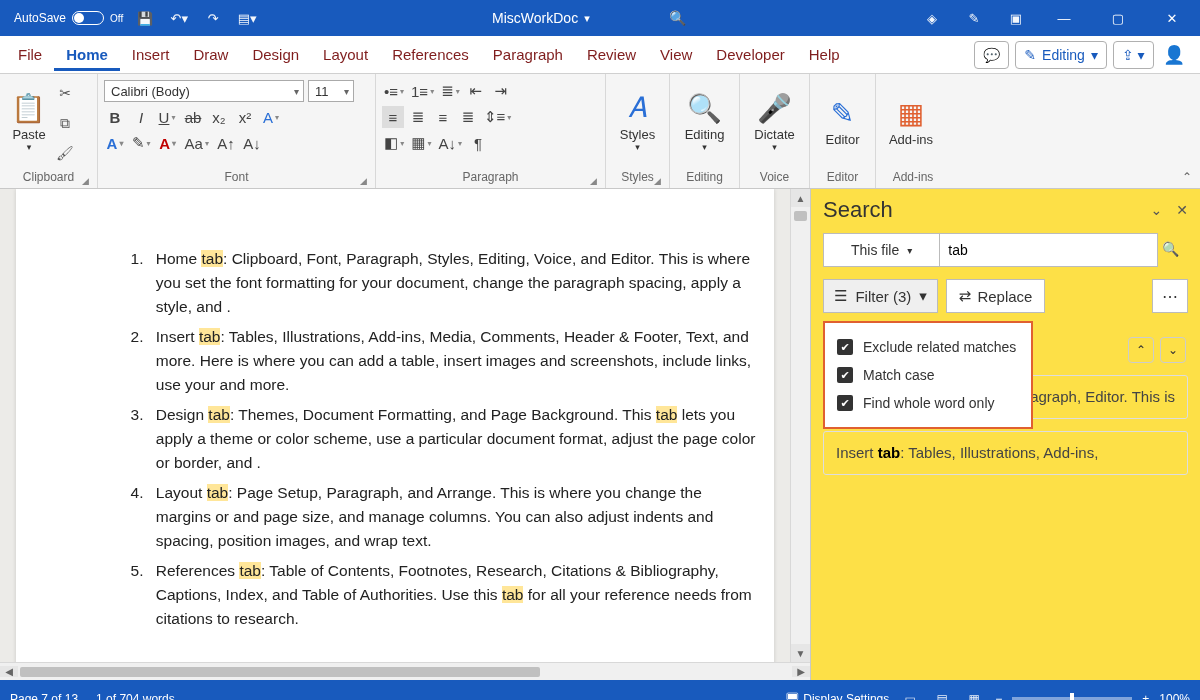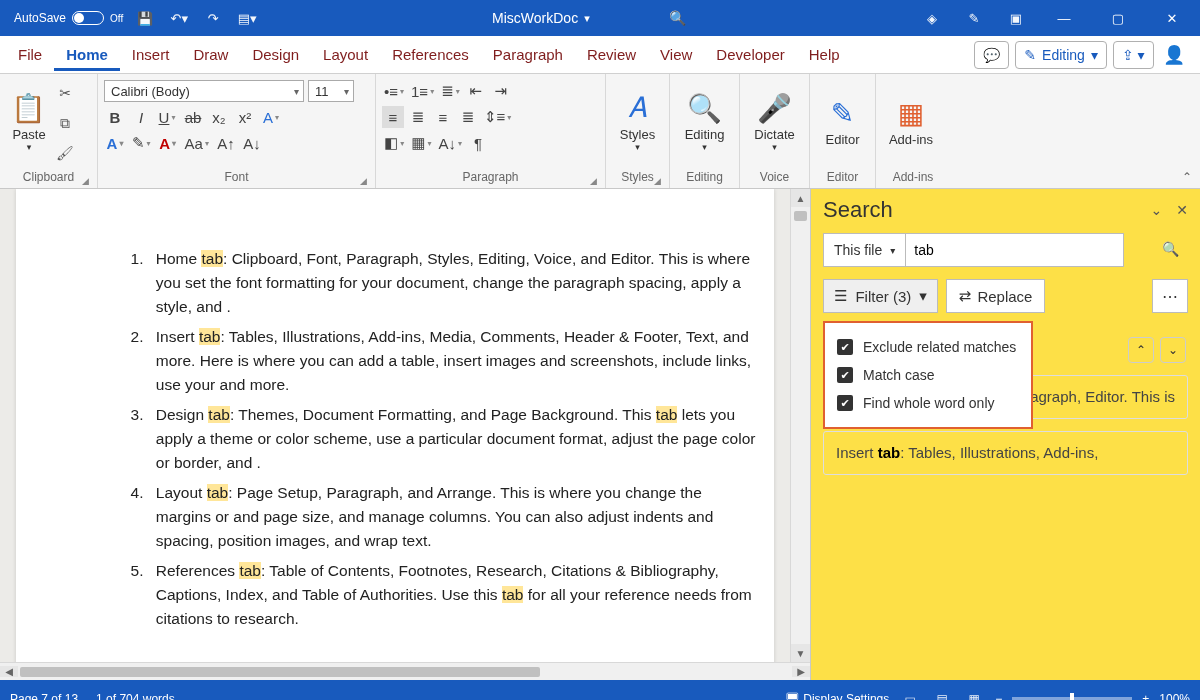--- a/index.html
+++ b/index.html
@@ -61,21 +61,21 @@
 .hscrollbar .harrow{ width:18px; text-align:center; font-size:10px; color:#666; background:#e6e6e6;}
 .hscrollbar .htrack{ flex:1; position:relative; height:12px;}
 .hscrollbar .hthumb{ position:absolute; left:2px; width:520px; top:1px; bottom:1px; background:#c0c0c0; border-radius:2px;}
 
 
 .search-pane { width: 390px; border-left: 1px solid #c8c8c8; background: #fde047; display: flex; flex-direction: column; padding: 8px 12px 6px; }
 .sp-header { display: flex; align-items: center; justify-content: space-between; margin-bottom: 10px;}
 .sp-title { font-size: 22px; font-weight: 400; }
 .sp-header .icons { display:flex; gap:14px; font-size:14px; color:#555;}
 .sp-search-row { display: flex; margin-bottom: 12px; }
-.scope-btn { border: 1px solid #bbb; border-right:none; background:#fff; height: 34px; display: flex; align-items: center; padding: 0 10px; font-size: 14px; }
+.scope-btn { border: 1px solid #bbb; border-right:none; background:#fff; height: 34px; display: flex; align-items: center; padding: 0 27px; font-size: 14px; }
 .scope-btn::after { content:"▾"; margin-left:8px; font-size:10px;}
 .search-input { flex:1; border:1px solid #bbb; height:34px; padding:0 28px 0 8px; font-size:14px;}
 .search-input-wrap { flex:1; position:relative; }
 .search-input-wrap .mag { position:absolute; right:8px; top:8px; color:#666; font-size:14px;}
 .sp-tools { display:flex; gap:8px; align-items:center; margin-bottom:0;}
 .filter-btn { border:1px solid #bbb; background:#efefef; height:34px; display:flex; align-items:center; gap:8px; padding:0 10px; font-size:15px;}
 .replace-btn { border:1px solid #bbb; background:#fff; height:34px; display:flex; align-items:center; gap:6px; padding:0 12px; font-size:15px;}
 .more-btn { border:1px solid #bbb; background:#fff; width:36px; height:34px; display:flex; align-items:center; justify-content:center; font-size:16px; margin-left:auto;}
 .filter-drop { border:2px solid #e06030; background:#fff; padding:10px 12px; margin-top:8px; width:210px; position:relative; z-index:5;}
 .filter-opt { display:flex; align-items:center; gap:10px; padding:6px 0; font-size:14px;}

